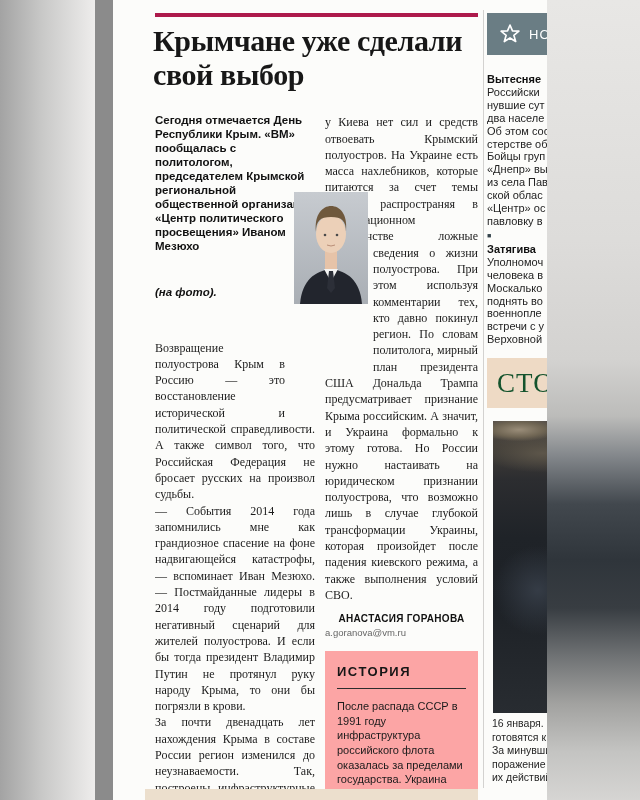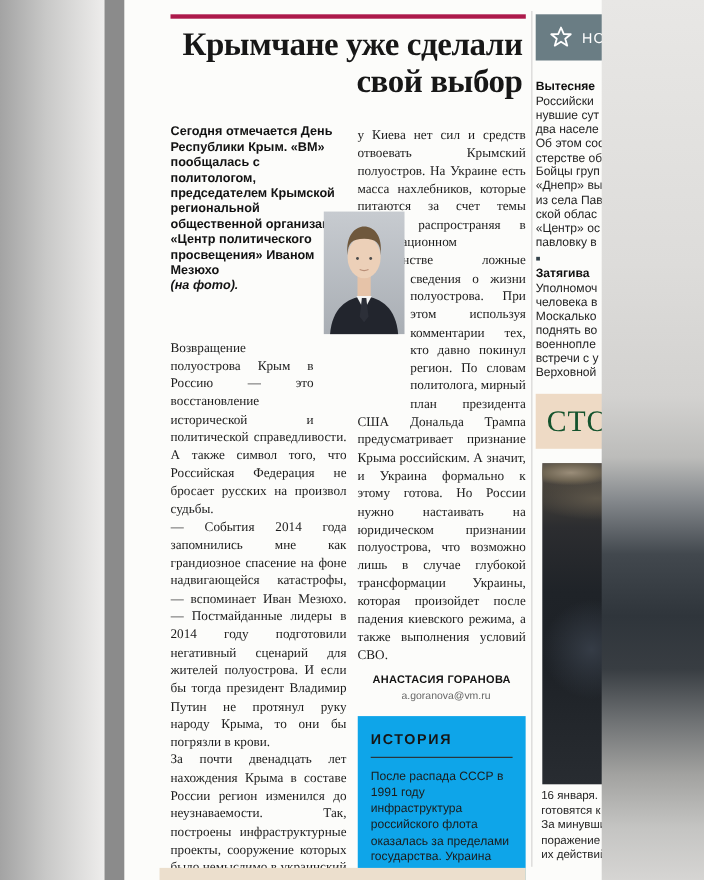--- a/index.html
+++ b/index.html
@@ -7,37 +7,37 @@
           font-family:"Liberation Sans",sans-serif;color:#1e1e1e;}
   .abs{position:absolute;}
 
   
   .page-bg{left:113px;top:0;width:527px;height:800px;background:#fcfcfa;}
 
   
   .red-rule{left:155px;top:13px;width:323px;height:4px;background:#ad1a4b;}
   .title{left:153px;top:24px;width:322px;margin:0;
          font-family:"Liberation Serif",serif;font-weight:600;
-         font-size:30px;line-height:34px;letter-spacing:-.4px;color:#171717;text-align:right;}
+         font-size:30px;line-height:34px;letter-spacing:-.4px;color:#171717;}
 
   .col1{left:155px;top:113px;width:160px;height:700px;overflow:hidden;}
   .lead{font-weight:bold;font-size:11.5px;line-height:14px;color:#121212;}
-  .lead-note{font-style:italic;}
+  .lead-note{font-style:italic;margin-top:32px;}
   .serif-body{font-family:"Liberation Serif",serif;font-size:12px;line-height:16.3px;
               text-align:justify;white-space:pre-line;color:#1c1c1c;}
   .body1{margin-top:8px;}
   .sp-r{float:right;width:30px;height:96px;}
   .sp-l{float:left;width:48px;height:120px;}
 
   .col2{left:325px;top:98px;width:153px;height:702px;display:flex;flex-direction:column;overflow:hidden;}
   .author{margin-top:10px;}
   .author-name{font-weight:bold;font-size:10px;line-height:12px;letter-spacing:.3px;color:#111;text-align:center;}
-  .author-email{font-size:9.5px;color:#666;margin-top:2px;margin-left:40px;}
+  .author-email{font-size:9.5px;color:#666;margin-top:2px;}
 
-  .history{margin-top:13px;background:#0ea5e9;flex:1;padding:13px 12px 10px 12px;min-height:120px;}
+  .history{margin-top:13px;background:#fca5a5;flex:1;padding:13px 12px 10px 12px;min-height:120px;}
   .history-header{font-weight:bold;font-size:13px;letter-spacing:1.5px;color:#161616;}
   .history-rule{height:1px;background:#2c2c2c;margin:9px 0 10px 0;}
   .history-body{font-size:11px;line-height:14.6px;color:#1b1b1b;}
 
   .portrait{left:294px;top:192px;width:74px;height:112px;z-index:5;overflow:hidden;}
 
   
   .divider-v{left:483px;top:10px;width:1px;height:778px;background:#d3d2d0;}
   .news-header{left:487px;top:13px;width:153px;height:42px;background:#6a7d84;
                display:flex;align-items:center;gap:8px;padding-left:12px;box-sizing:border-box;color:#fff;}

